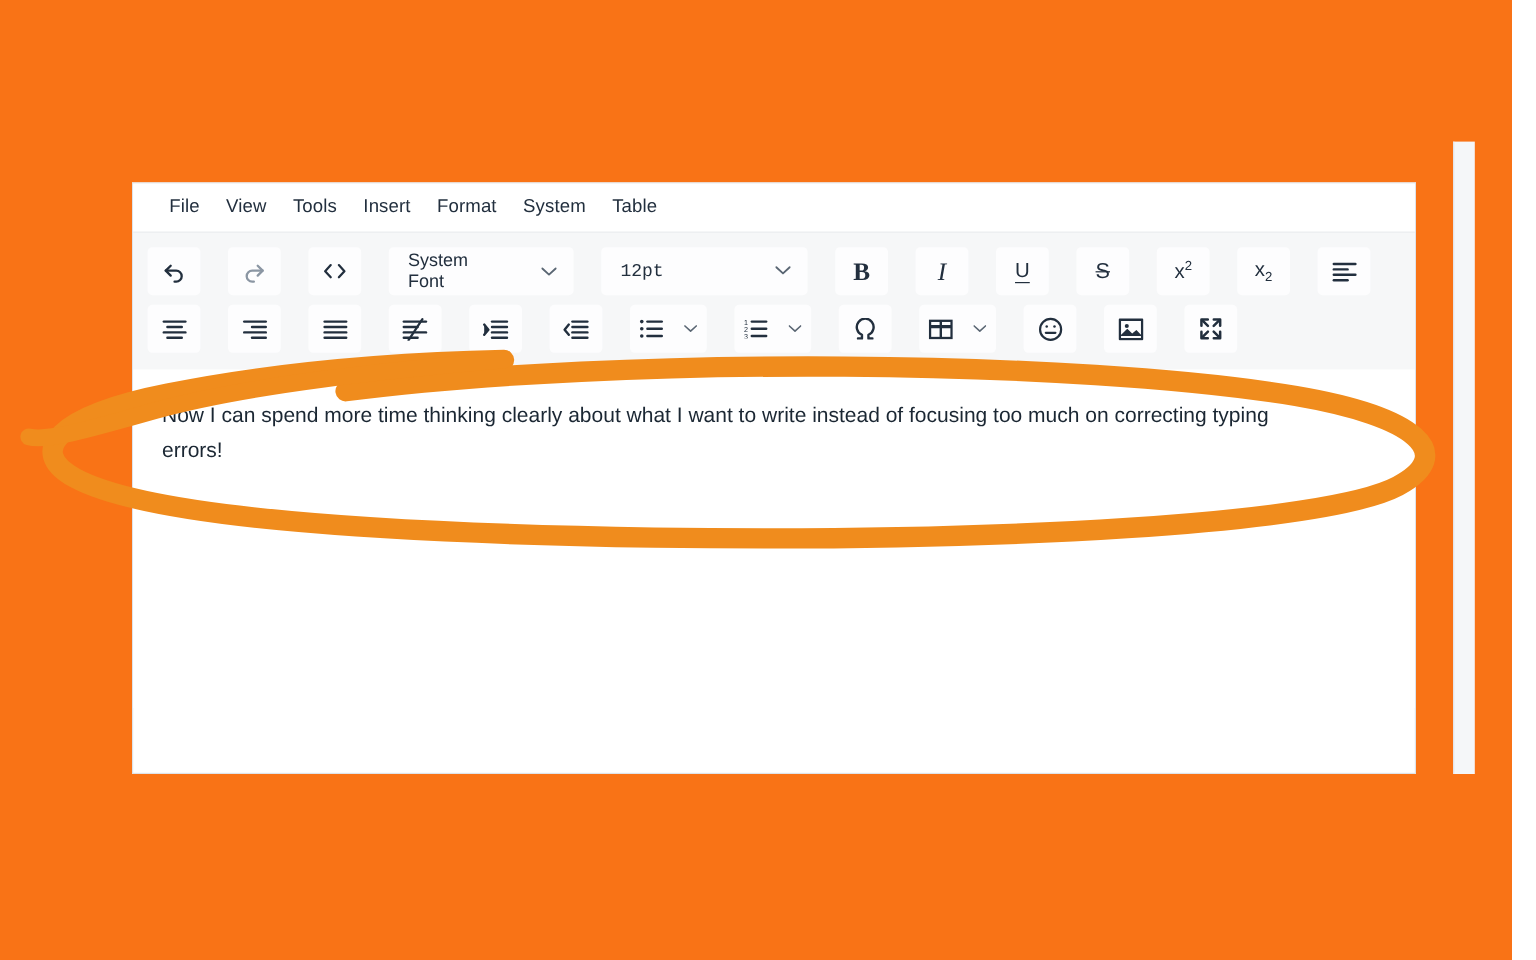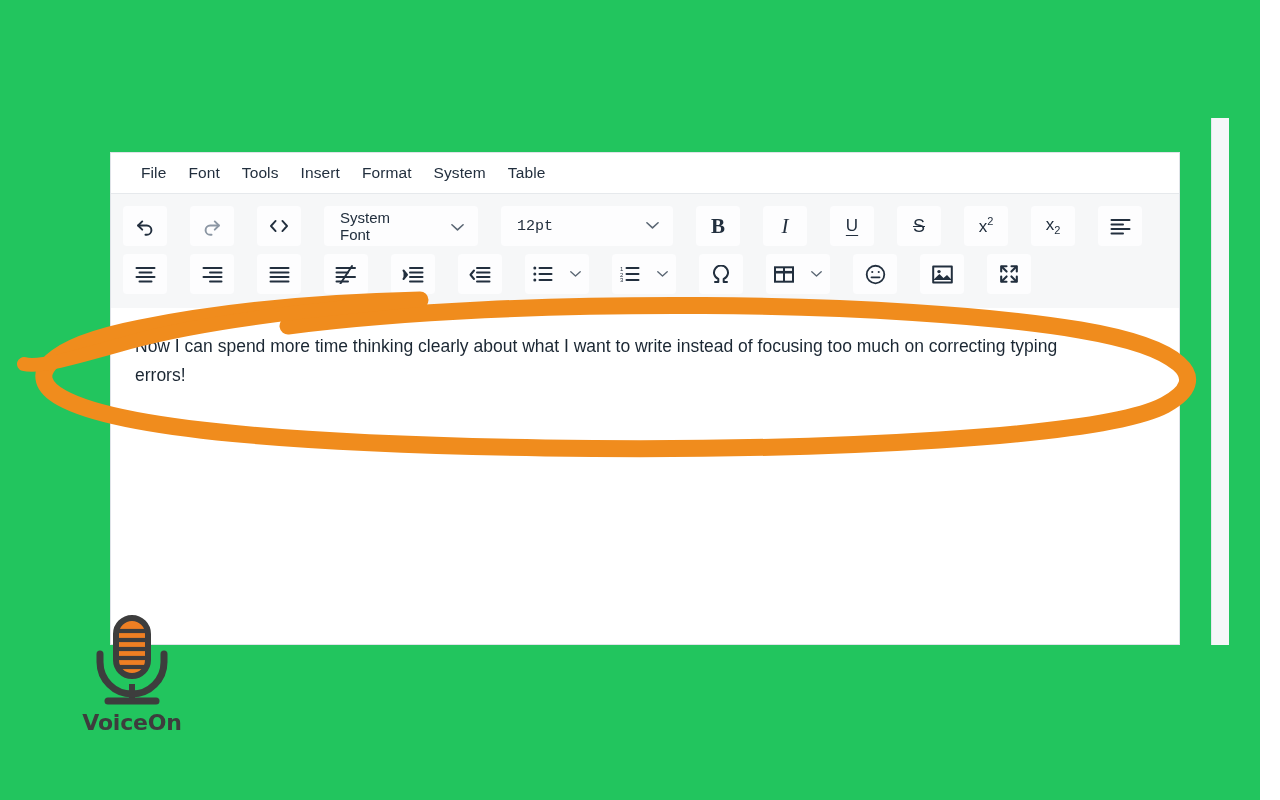--- a/index.html
+++ b/index.html
@@ -8,21 +8,21 @@
     width: 1280px;
     height: 800px;
     background: #ffffff;
     font-family: "Liberation Sans", sans-serif;
     overflow: hidden;
   }
   #stage {
     position: relative;
     width: 1260px;
     height: 800px;
-    background: #22c55e;
+    background: #f97316;
   }
 
   
   .page-strip {
     position: absolute;
     left: 1211px;
     top: 118px;
     width: 17px;
     height: 527px;
     background: #f5f7f9;
@@ -154,21 +154,21 @@
 <body>
 
 <div id="stage">
 
   <div class="page-strip"></div>
 
   <div class="editor">
 
     <div class="menubar">
       <div class="menu-item">File</div>
-      <div class="menu-item">Font</div>
+      <div class="menu-item">View</div>
       <div class="menu-item">Tools</div>
       <div class="menu-item">Insert</div>
       <div class="menu-item">Format</div>
       <div class="menu-item">System</div>
       <div class="menu-item">Table</div>
     </div>
 
     <div class="toolbar">
 
       <div class="tb-row">
@@ -435,36 +435,14 @@
                C 1105 157, 830 172, 545 168
                C 300 164, 120 150, 62 118
                C 22 96, 48 66, 140 48
                C 230 30, 330 22, 420 20" stroke-width="17"></path>
       <path d="M420 20
                C 330 28, 210 40, 130 62
                C 70 79, 38 88, 24 84" stroke-width="14"></path>
     </g>
   </svg>
 
-  <div class="logo">
-    <svg class="logo-mark" viewBox="0 0 108 92" xmlns="http://www.w3.org/2000/svg">
-
-      <rect x="38" y="4" width="32" height="58" rx="16" fill="#ef7f23" stroke="#3d3d3d" stroke-width="6"></rect>
-
-      <g stroke="#3d3d3d" stroke-width="4.2">
-        <path d="M39 17 H69"></path>
-        <path d="M38 26 H70"></path>
-        <path d="M38 35 H70"></path>
-        <path d="M38 44 H70"></path>
-        <path d="M39 53 H69"></path>
-      </g>
-
-      <path d="M22 40 V48 a32 32 0 0 0 64 0 V40" fill="none" stroke="#3d3d3d" stroke-width="7" stroke-linecap="round"></path>
-
-      <path d="M54 80 V74" stroke="#3d3d3d" stroke-width="6" stroke-linecap="round"></path>
-      <path d="M54 84 V70" stroke="#3d3d3d" stroke-width="6"></path>
-
-      <path d="M30 87 H78" stroke="#3d3d3d" stroke-width="7" stroke-linecap="round"></path>
-    </svg>
-    <div class="logo-text">VoiceOn</div>
-  </div>
 
 </div>
 
 </body></html>

